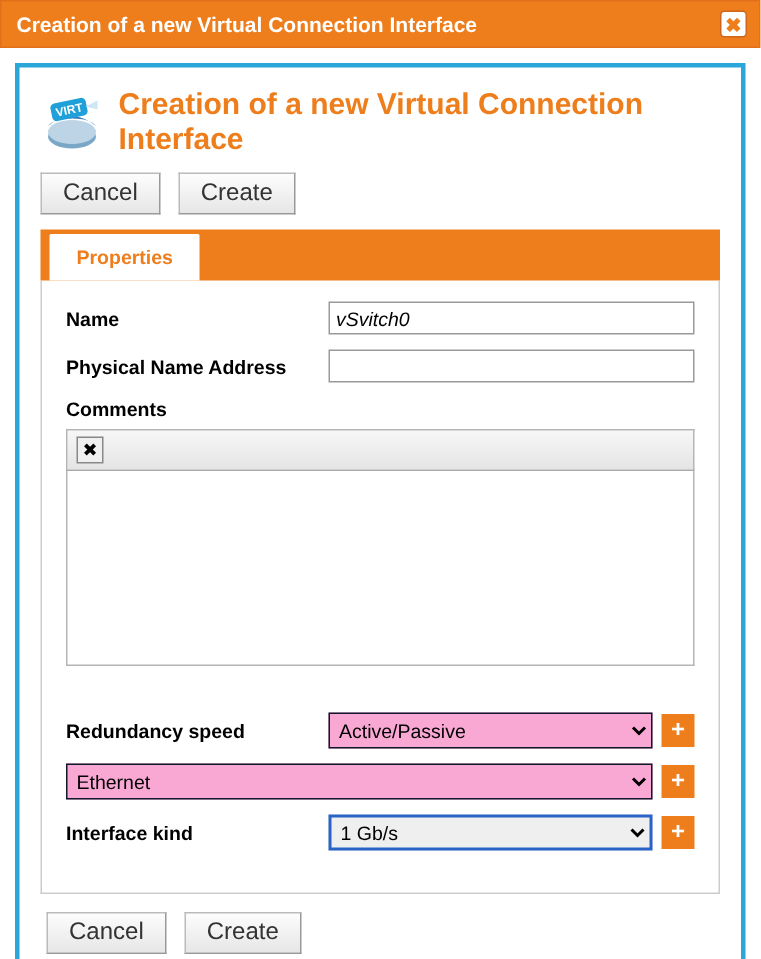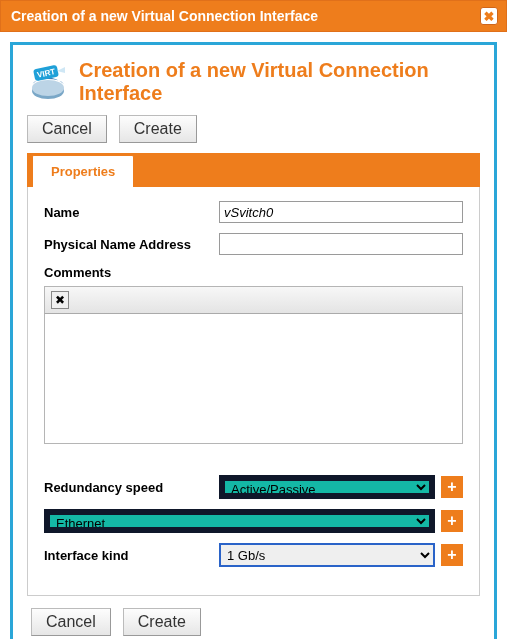--- a/index.html
+++ b/index.html
@@ -113,22 +113,22 @@
     height: 22px;
     border: 1px solid #9a9a9a;
     padding: 1px 4px;
     font-family: inherit;
     font-size: 13px;
     font-style: italic;
   }
   .form-select {
     flex: 1;
     height: 24px;
-    border: 6px solid #0f172a;
-    background: #14b8a6;
+    border: 1px solid #0f172a;
+    background: #f9a8d4;
     font-family: inherit;
     font-size: 13px;
     padding: 0 2px;
   }
   .form-select.blue {
     border: 2px solid #2a63c8;
     background: #efefef;
   }
   .plus-btn {
     width: 22px;

